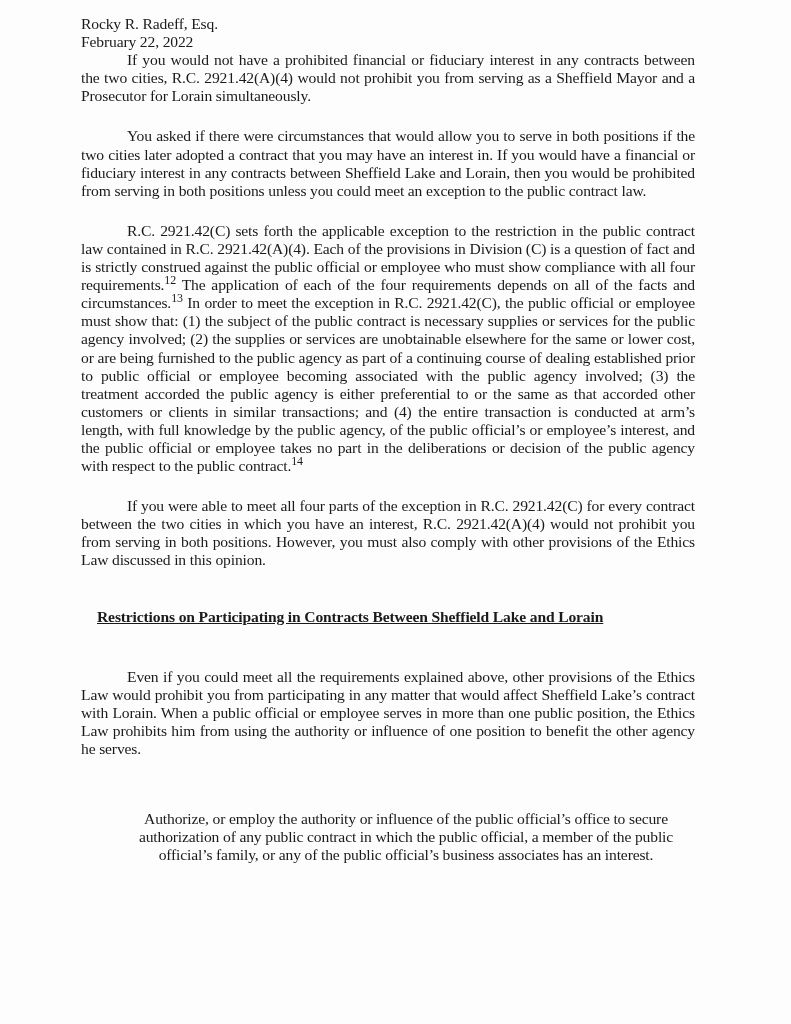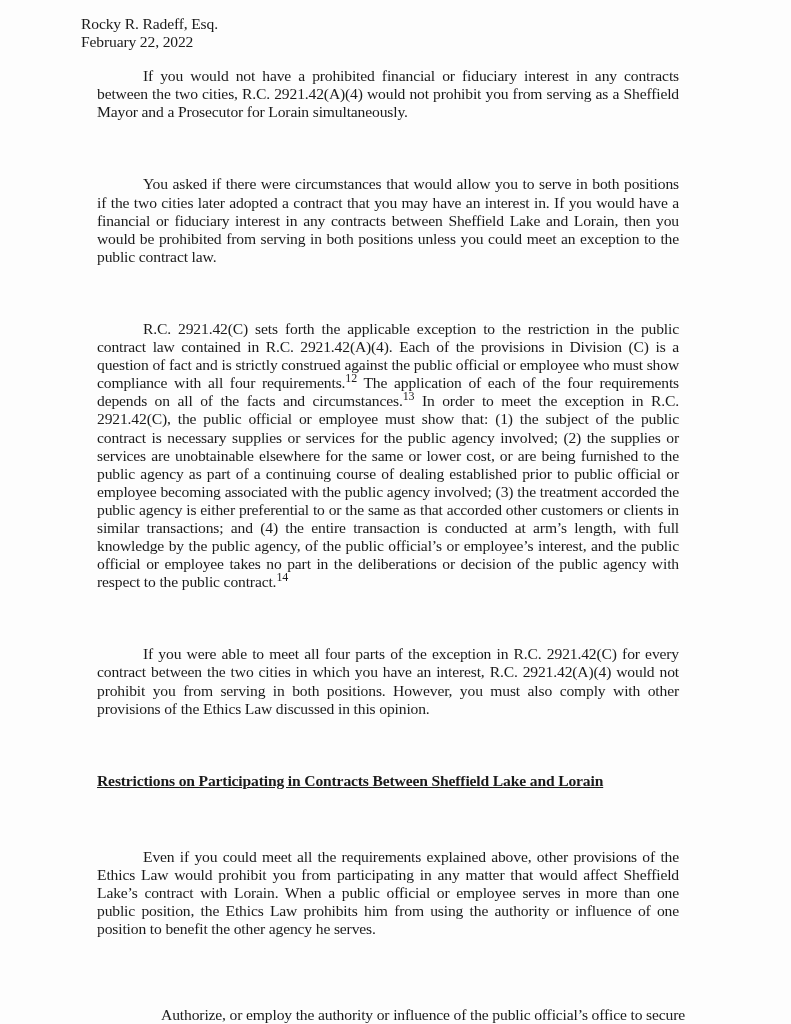--- a/index.html
+++ b/index.html
@@ -22,42 +22,42 @@
       width: 614px;
       font-size: 15.6px;
       line-height: 18.1px;
       letter-spacing: -0.15px;
     }
     .header-line {
       display: block;
       text-align: left;
     }
     p {
-      margin: 16px;
+      margin: 0;
       text-align: justify;
       text-indent: 46px;
     }
     .gap-lg { height: 22px; }
     .gap-xl { height: 26px; }
     .u { }
     sup {
       font-size: 12px;
       line-height: 0;
       vertical-align: 6px;
     }
     .heading {
       font-weight: bold;
       text-decoration: underline;
       text-indent: 0;
       margin: 16px;
     }
     .blockquote {
       margin: 0 0 0 46px;
       width: 558px;
-      text-align: right;
+      text-align: center;
       text-indent: 0;
     }
   </style>
 </head>
 <body>
 
 <div class="page">
 
   <div>
     <span class="header-line">Rocky R. Radeff, Esq.</span>

